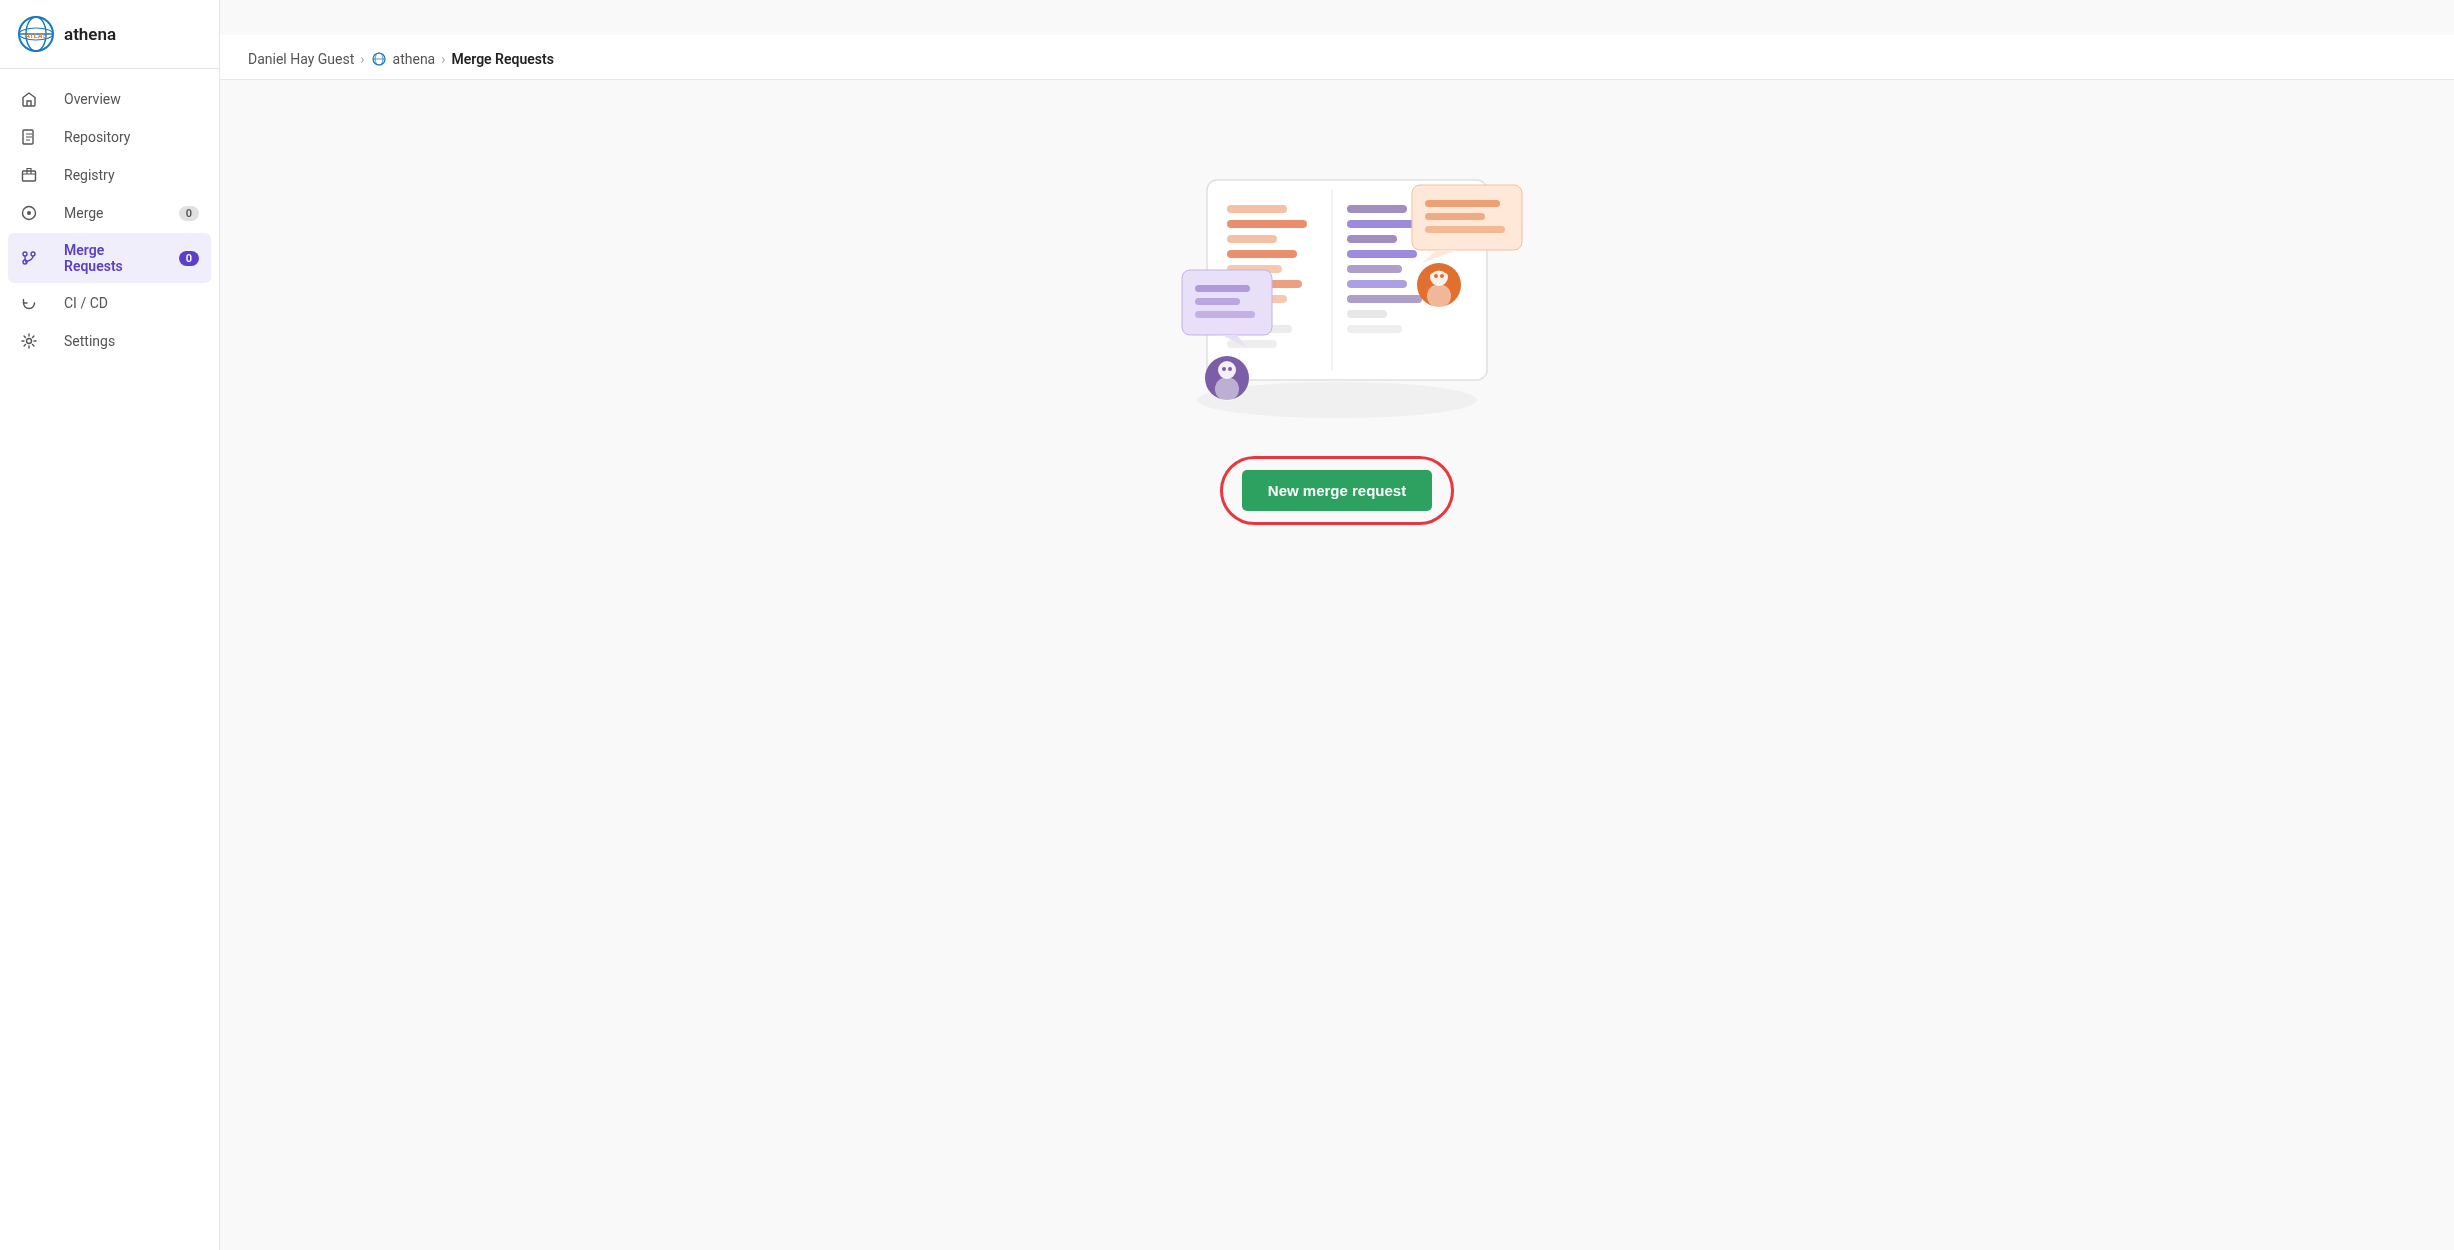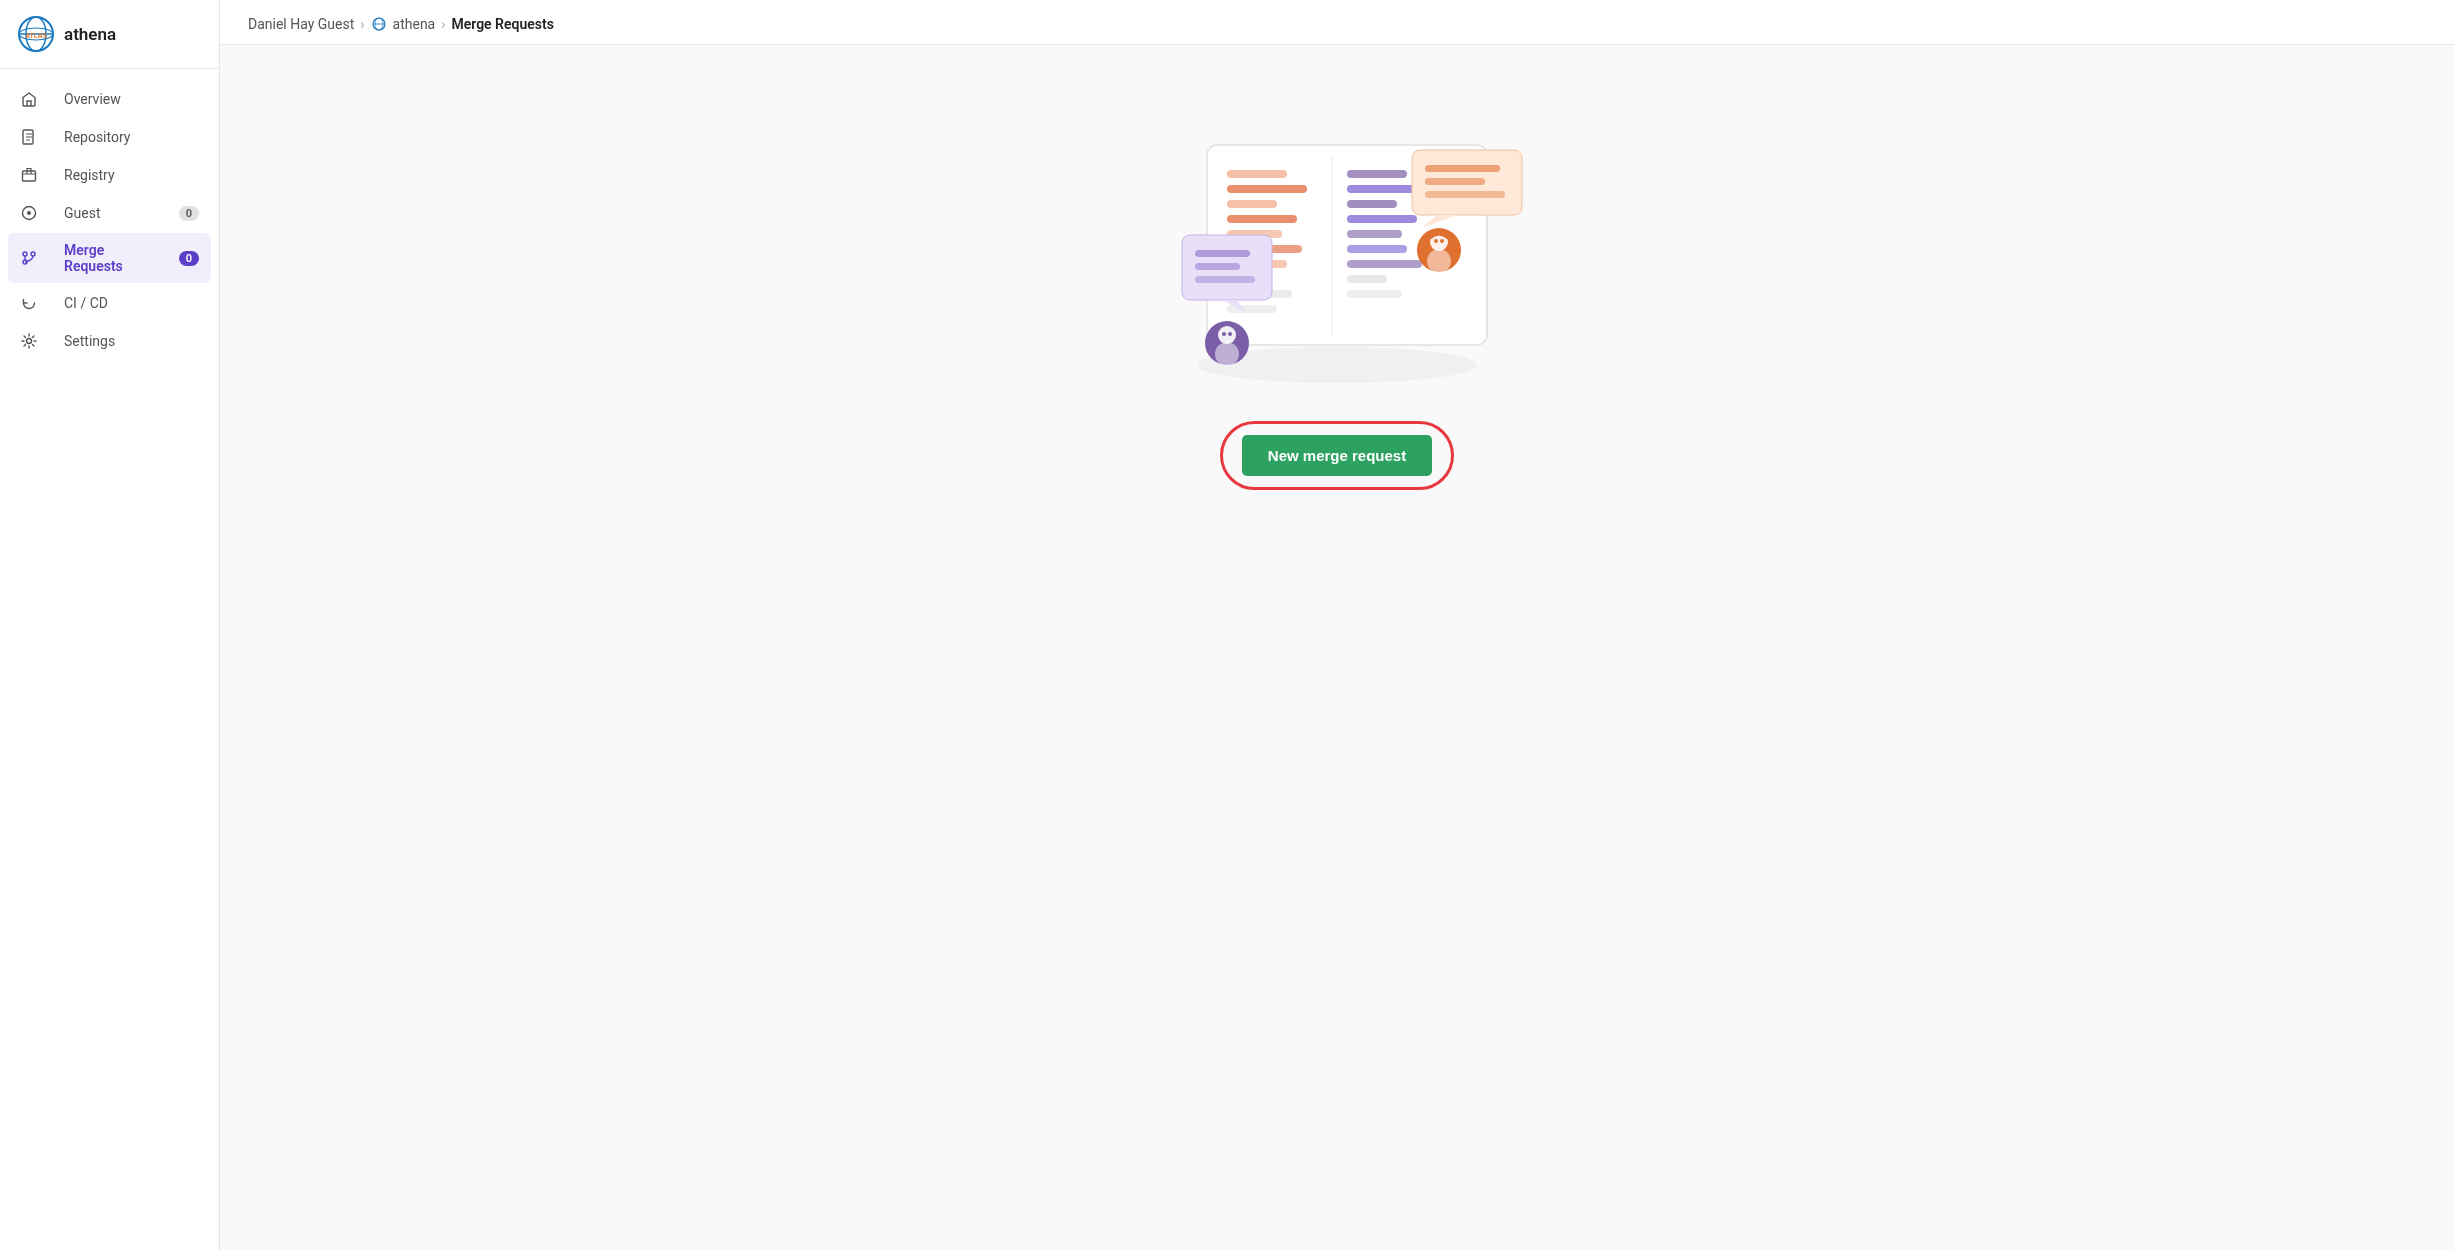--- a/index.html
+++ b/index.html
@@ -97,20 +97,21 @@
     
     .breadcrumb {
       display: flex;
       align-items: center;
       gap: 6px;
       padding: 16px 28px 12px 28px;
       font-size: 14px;
       color: #666;
       border-bottom: 1px solid #e8e8e8;
       background: #fff;
+      margin-top: 35px;
     }
     .breadcrumb a {
       color: #555;
       text-decoration: none;
     }
     .breadcrumb .sep { color: #aaa; }
     .breadcrumb .current { font-weight: 600; color: #222; }
     .breadcrumb .athena-icon {
       width: 16px;
       height: 16px;
@@ -229,21 +230,21 @@
       <span>Registry</span>
     </div>
 
     <div class="sidebar-item">
       <span class="item-icon">
         <svg width="16" height="16" viewBox="0 0 16 16" fill="none">
           <circle cx="8" cy="8" r="6.5" stroke="currentColor" stroke-width="1.4"></circle>
           <circle cx="8" cy="8" r="2" fill="currentColor"></circle>
         </svg>
       </span>
-      <span>Guest</span>
+      <span>Merge</span>
       <span class="badge">0</span>
     </div>
 
     <div class="sidebar-item active">
       <span class="item-icon">
         <svg width="16" height="16" viewBox="0 0 16 16" fill="none">
           <circle cx="4" cy="4" r="2" stroke="currentColor" stroke-width="1.4"></circle>
           <circle cx="4" cy="12" r="2" stroke="currentColor" stroke-width="1.4"></circle>
           <circle cx="12" cy="4" r="2" stroke="currentColor" stroke-width="1.4"></circle>
           <path d="M4 6v4" stroke="currentColor" stroke-width="1.4"></path>

